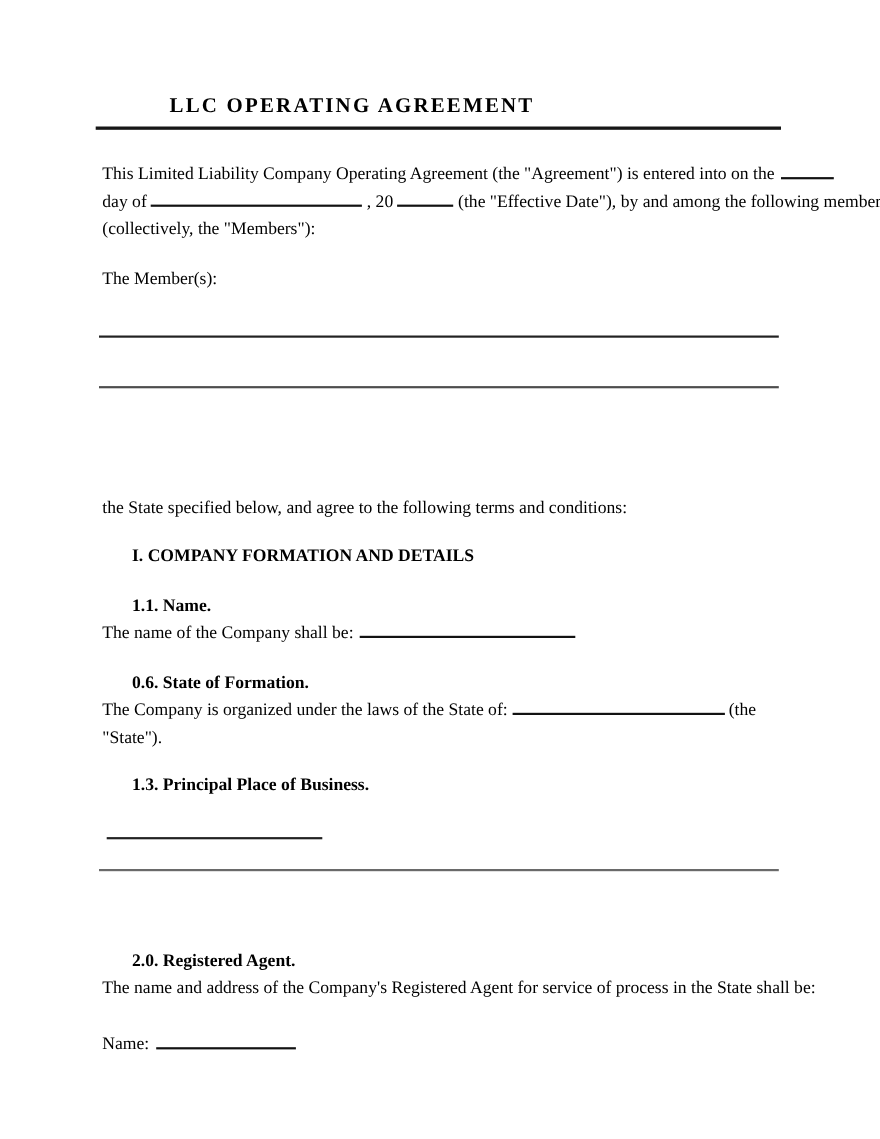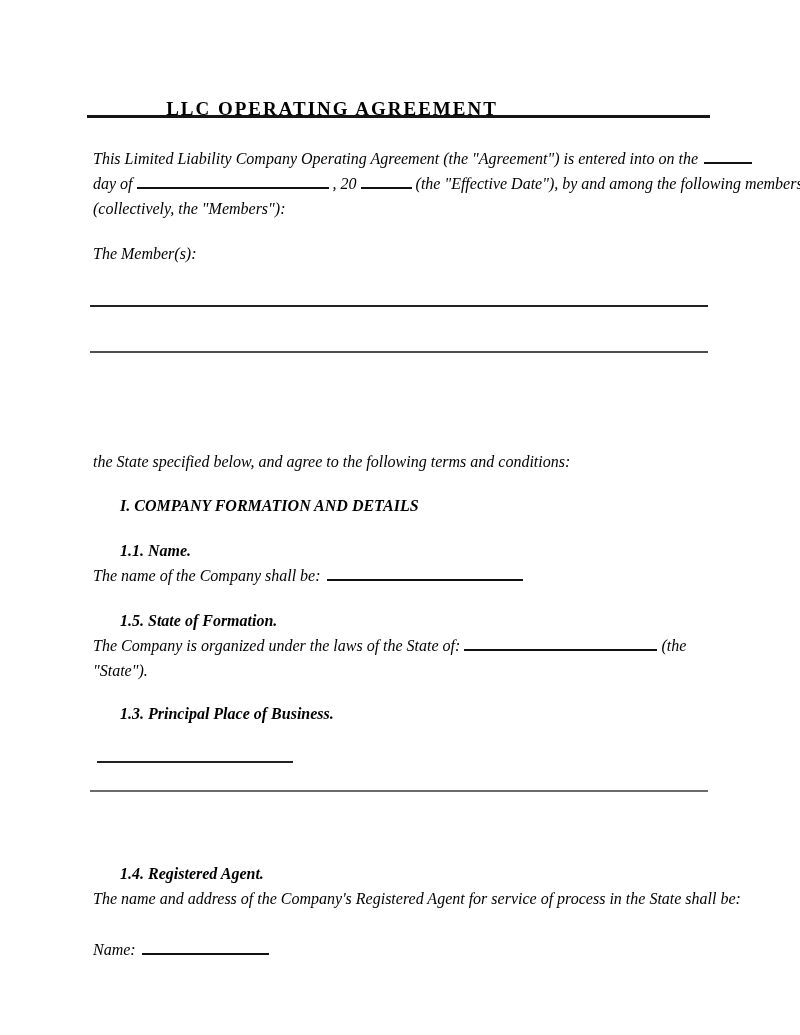--- a/index.html
+++ b/index.html
@@ -10,21 +10,21 @@
     background: #ffffff;
     font-family: "Liberation Serif", serif;
     color: #000000;
     overflow: hidden;
   }
   .title {
     position: absolute;
     top: 84px;
     left: 0;
     width: 640px;
-    margin: 12px;
+    margin: 0;
     text-align: center;
     font-size: 19px;
     font-weight: bold;
     letter-spacing: 2px;
     line-height: 26px;
   }
   .title-rule {
     position: absolute;
     top: 115px;
     left: 87px;
@@ -32,21 +32,20 @@
     height: 3px;
     background: #161616;
   }
   .line {
     position: absolute;
     left: 93px;
     width: 660px;
     font-size: 16px;
     line-height: 25px;
     white-space: nowrap;
-    font-style: italic;
   }
   .b { font-weight: bold; margin-left: 27px; }
   .blank {
     display: inline-block;
     height: 14px;
     border-bottom: 2px solid #121212;
     vertical-align: baseline;
     margin-left: 6px;
   }
   .blank.tight { margin-left: 4px; margin-right: 4px; }
@@ -77,25 +76,25 @@
   <div class="rule-line rl-black" style="top:305px; left:90px; width:618px;"></div>
   <div class="rule-line rl-dark" style="top:351px; left:90px; width:618px;"></div>
 
   <div class="line" style="top:449px"><span>the State specified below, and agree to the following terms and conditions:</span></div>
 
   <div class="line b" style="top:493px"><span>I. COMPANY FORMATION AND DETAILS</span></div>
 
   <div class="line b" style="top:538px"><span>1.1. Name.</span></div>
   <div class="line" style="top:563px"><span>The name of the Company shall be:</span><span class="blank" style="width:196px"></span></div>
 
-  <div class="line b" style="top:608px"><span>1.5. State of Formation.</span></div>
+  <div class="line b" style="top:608px"><span>0.6. State of Formation.</span></div>
   <div class="line" style="top:633px"><span>The Company is organized under the laws of the State of:</span><span class="blank tight" style="width:193px"></span><span>(the</span></div>
   <div class="line" style="top:658px"><span>"State").</span></div>
 
   <div class="line b" style="top:701px"><span>1.3. Principal Place of Business.</span></div>
   <div class="rule-line rl-black" style="top:761px; left:97px; width:196px;"></div>
   <div class="rule-line rl-gray" style="top:790px; left:90px; width:618px;"></div>
 
-  <div class="line b" style="top:861px"><span>1.4. Registered Agent.</span></div>
+  <div class="line b" style="top:861px"><span>2.0. Registered Agent.</span></div>
   <div class="line" style="top:886px"><span>The name and address of the Company's Registered Agent for service of process in the State shall be:</span></div>
   <div class="line" style="top:937px"><span>Name:</span><span class="blank" style="width:127px"></span></div>
 
 </div>
 
 </body></html>

